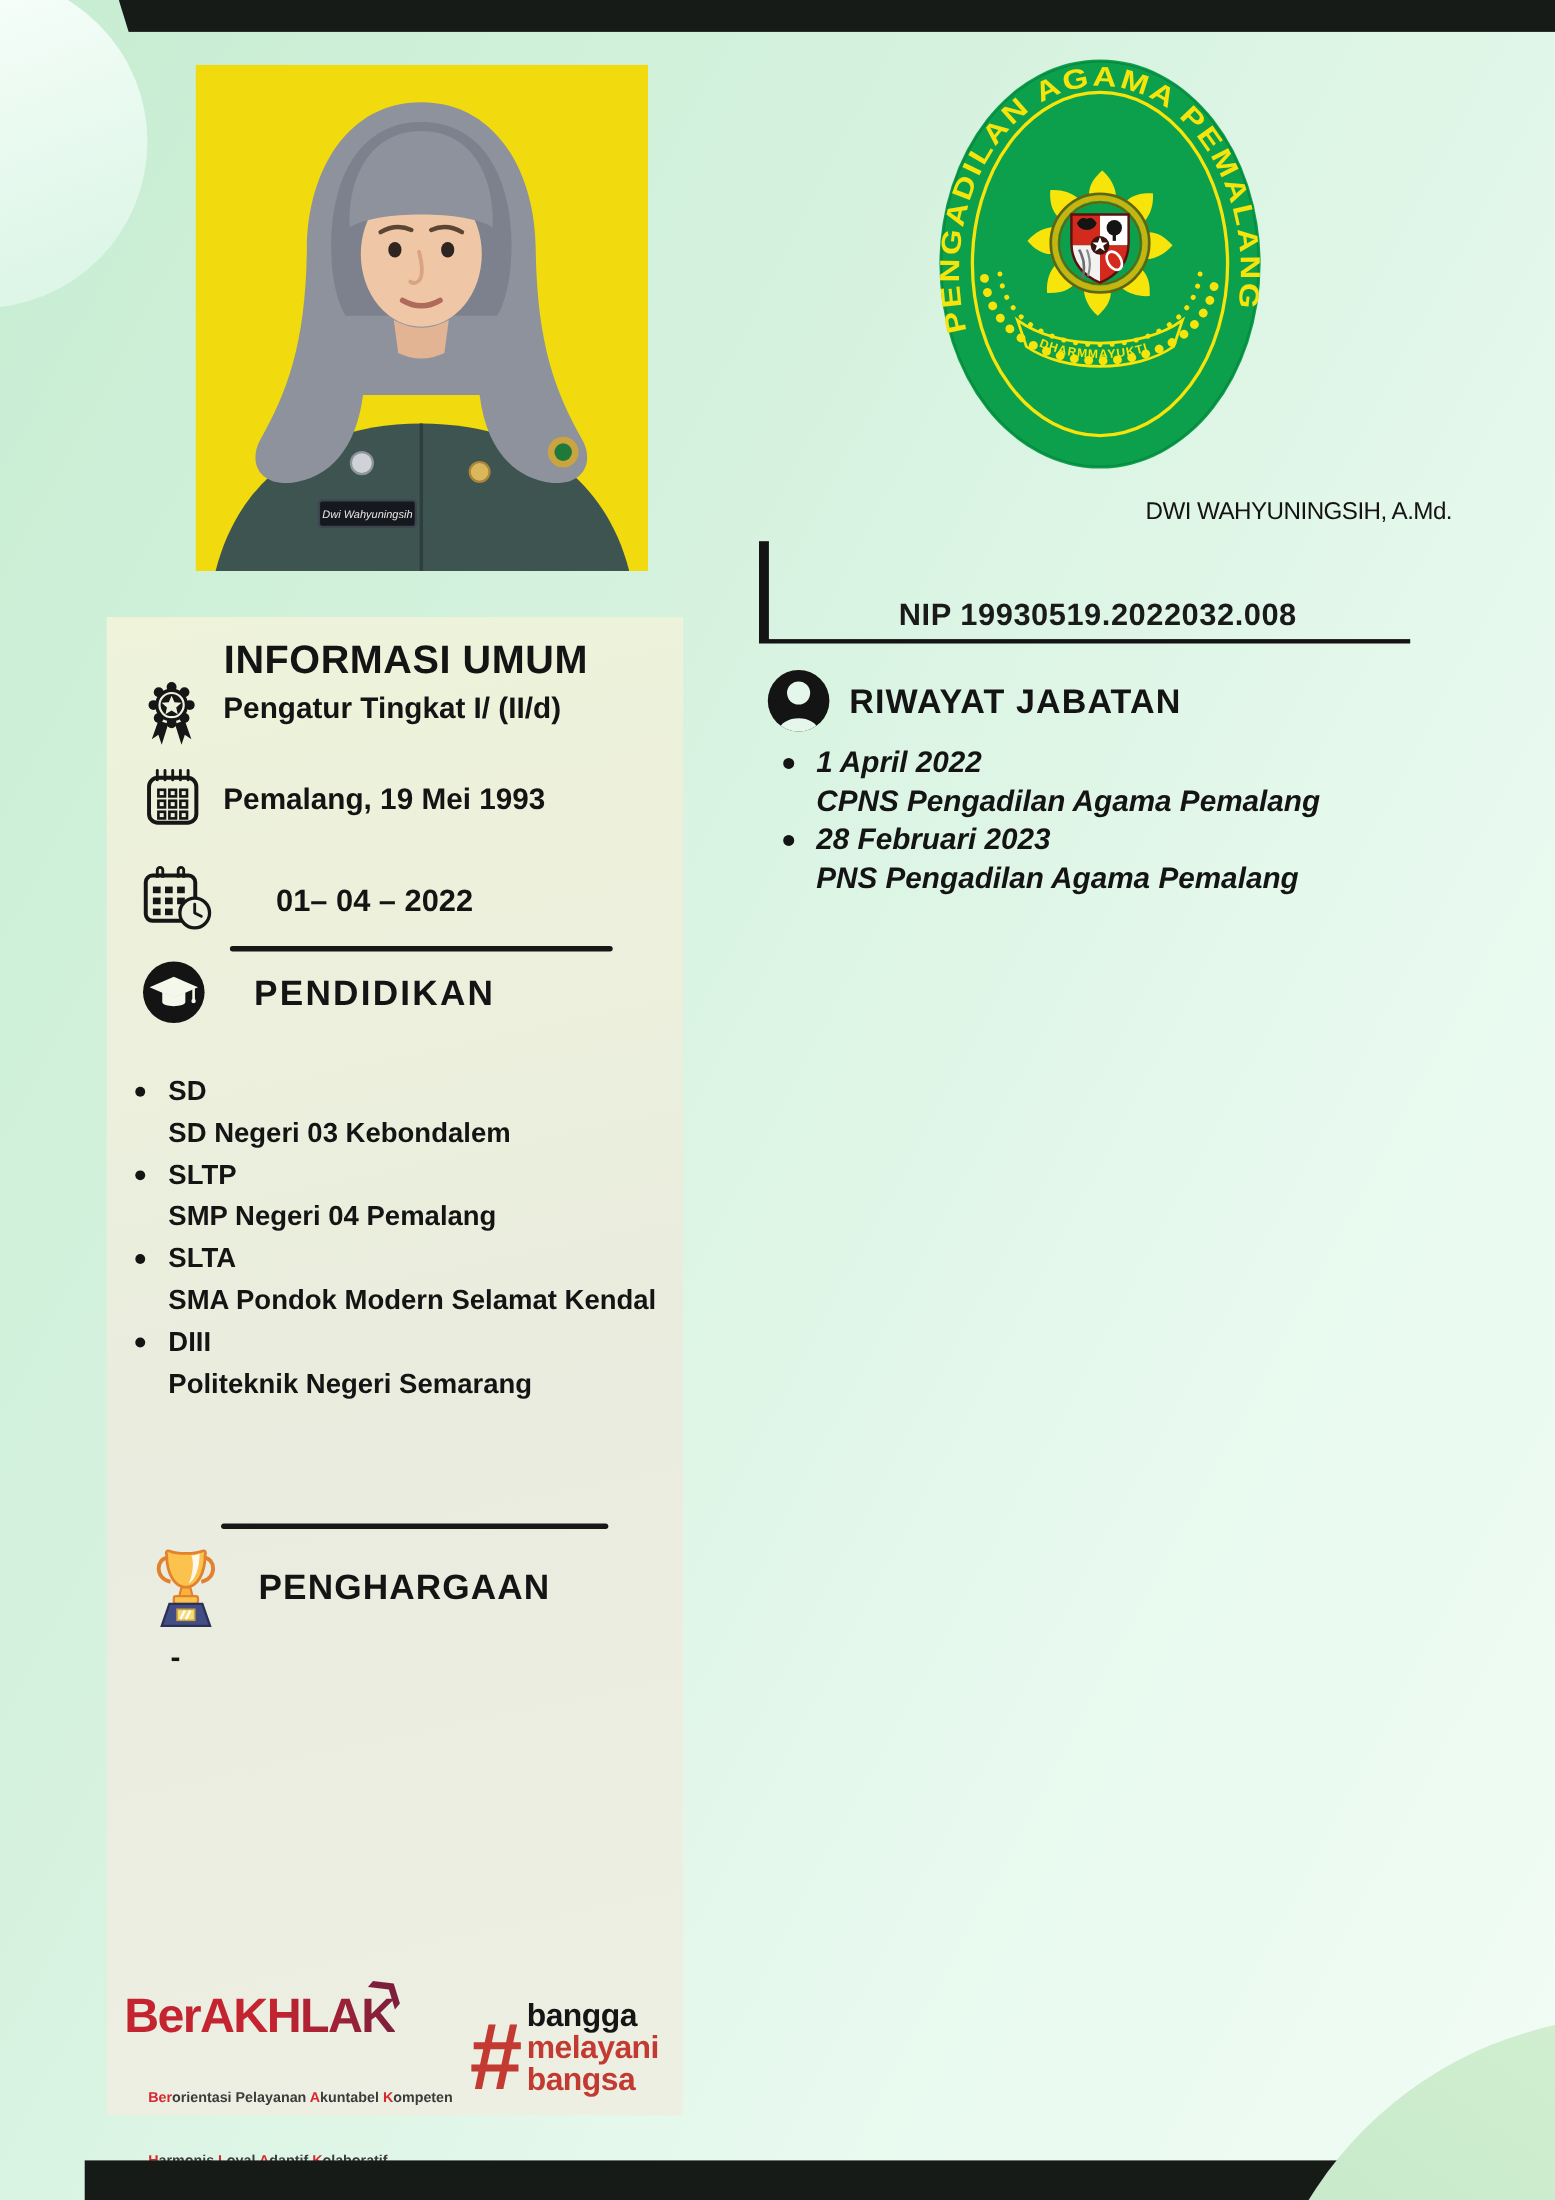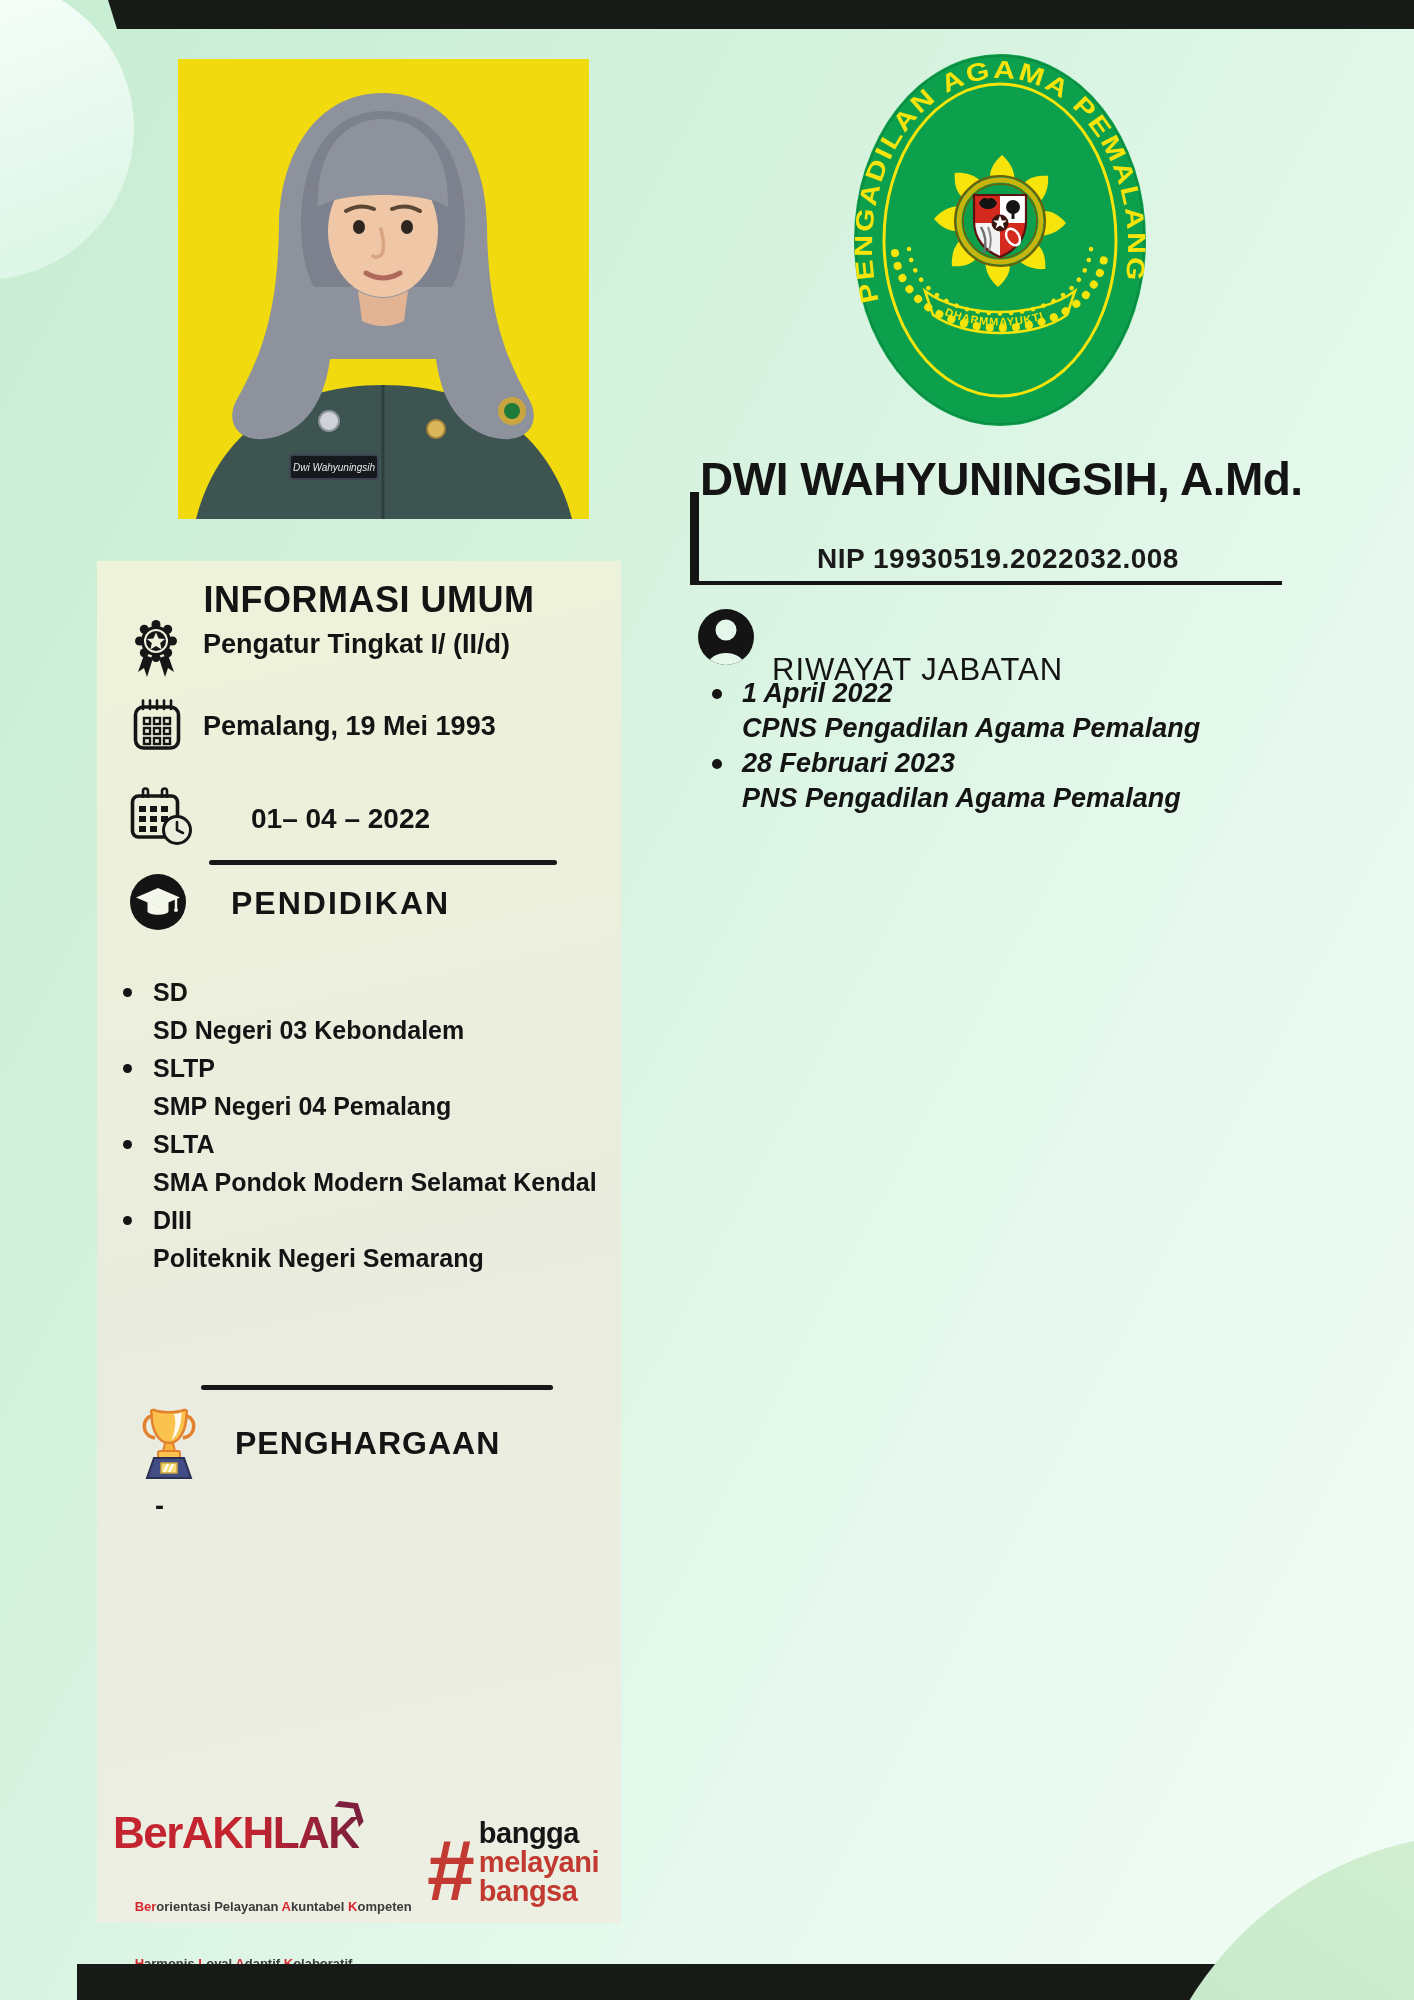--- a/index.html
+++ b/index.html
@@ -17,32 +17,32 @@
   .bar-bottom{ position:absolute; left:77px; top:1964px; width:1337px; height:36px; background:#171b17; z-index:4; }
 
   
   .photo{ position:absolute; left:178px; top:59px; width:411px; height:460px; background:#f1db0e; overflow:hidden; }
   .photo svg{ display:block; width:100%; height:100%; }
 
   
   .court-logo{ position:absolute; left:853px; top:53px; width:294px; height:374px; }
 
   
-  .name{ position:absolute; left:700px; top:452px; width:620px; text-align:left;
-         font-size:46px; font-weight:700; color:#141414; letter-spacing:-0.5px; }
+  .name{ position:absolute; left:700px; top:452px; width:620px; text-align:right;
+         font-size:22px; font-weight:400; color:#141414; letter-spacing:-0.5px; }
   .vbar{ position:absolute; left:690px; top:492px; width:9px; height:92px; background:#141414; }
   .position{ position:absolute; left:706px; top:507px; width:584px; text-align:center;
              font-size:28px; font-weight:700; color:#1a1a1a; letter-spacing:0.5px; }
   .nip{ position:absolute; left:706px; top:543px; width:584px; text-align:center;
         font-size:28px; font-weight:700; color:#1a1a1a; letter-spacing:0.5px; }
   .nip-underline{ position:absolute; left:690px; top:581px; width:592px; height:4px; background:#141414; }
 
   .career-icon{ position:absolute; left:697px; top:608px; width:58px; height:58px; }
-  .career-title{ position:absolute; left:772px; top:620px; font-size:31px; font-weight:400;
-                 color:#141414; letter-spacing:1px;margin-top:32px; }
+  .career-title{ position:absolute; left:772px; top:620px; font-size:31px; font-weight:700;
+                 color:#141414; letter-spacing:1px; }
   .career-list{ position:absolute; left:706px; top:676px; width:600px; list-style:none; }
   .career-list li{ position:relative; padding-left:36px; font-size:27px; font-weight:700;
                    color:#141414; line-height:35px;font-style:italic; }
   .career-list li::before{ content:""; position:absolute; left:6px; top:13px; width:10px; height:10px;
                            border-radius:50%; background:#141414; }
 
   
   .panel{ position:absolute; left:97px; top:561px; width:524px; height:1362px;
           background:linear-gradient(168deg,#eef3da 0%,#e9ecde 55%,#ecefe2 100%); }
   .info-title{ position:absolute; top:18px; left:0; width:100%; text-align:center; padding-left:20px;

